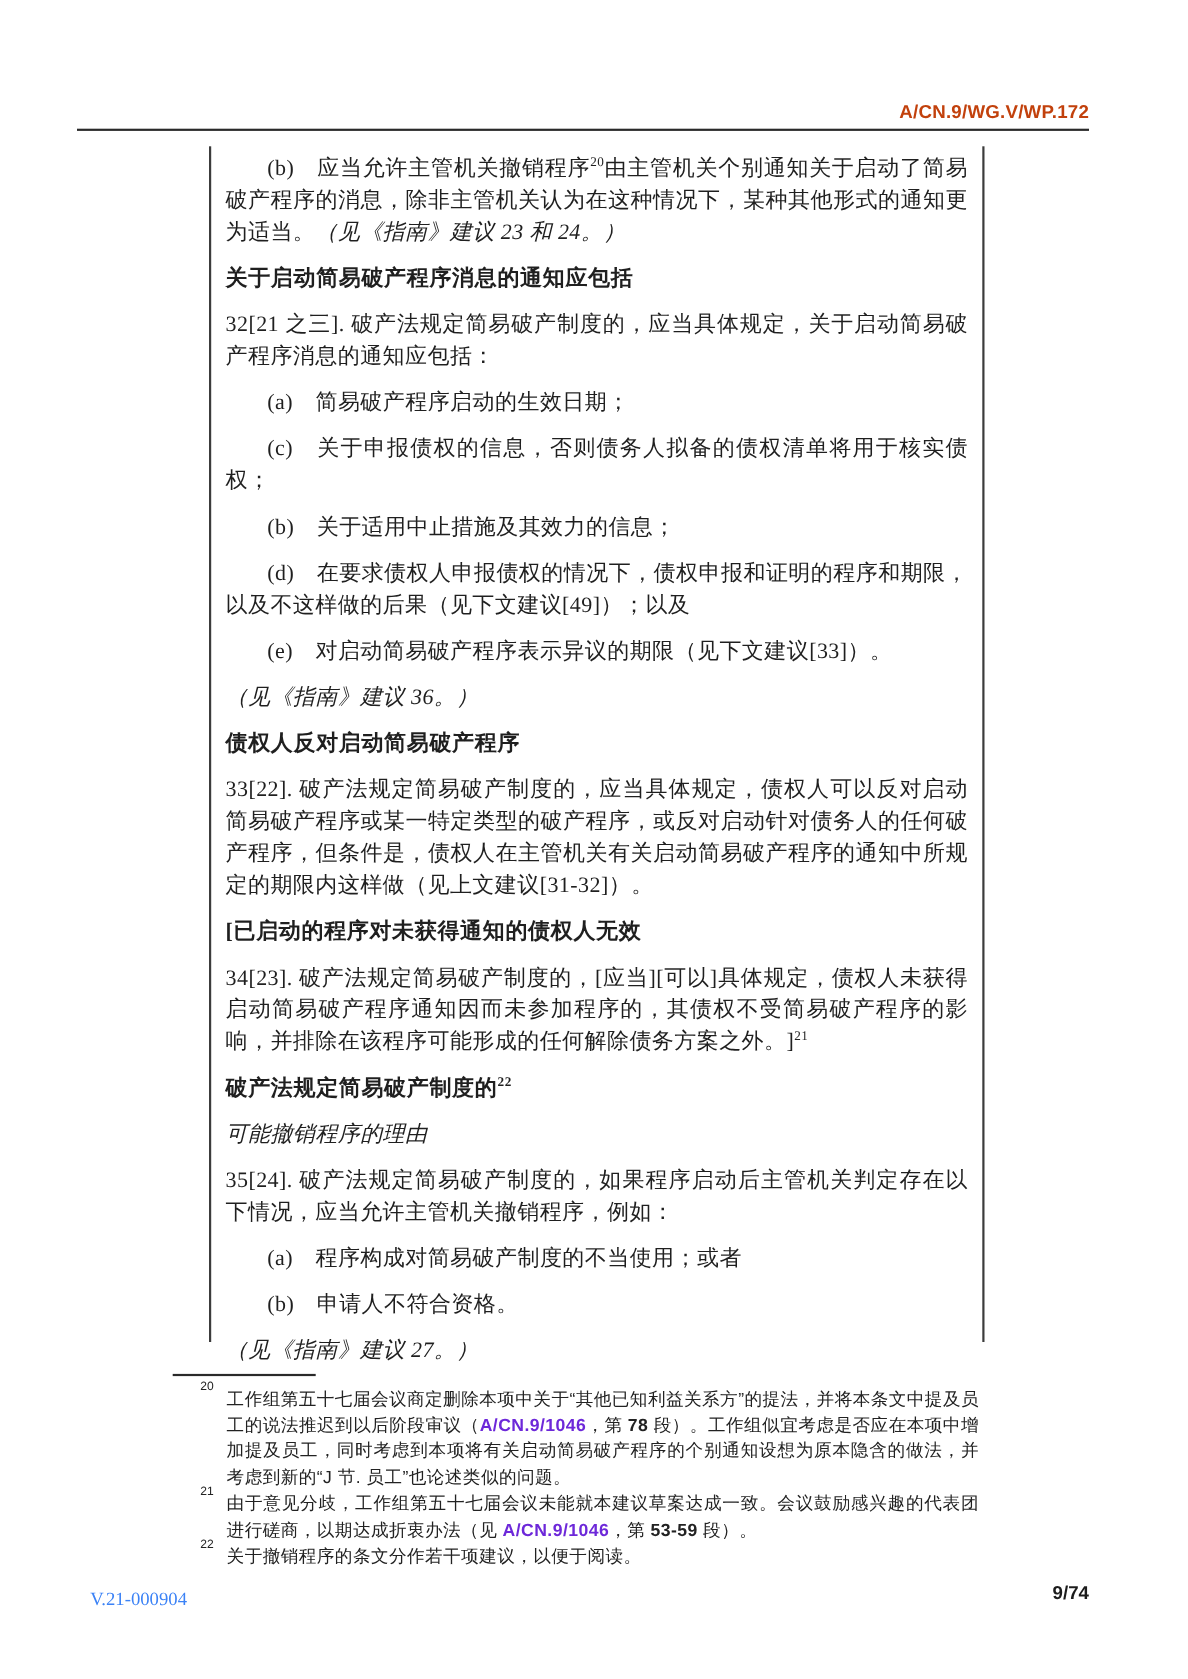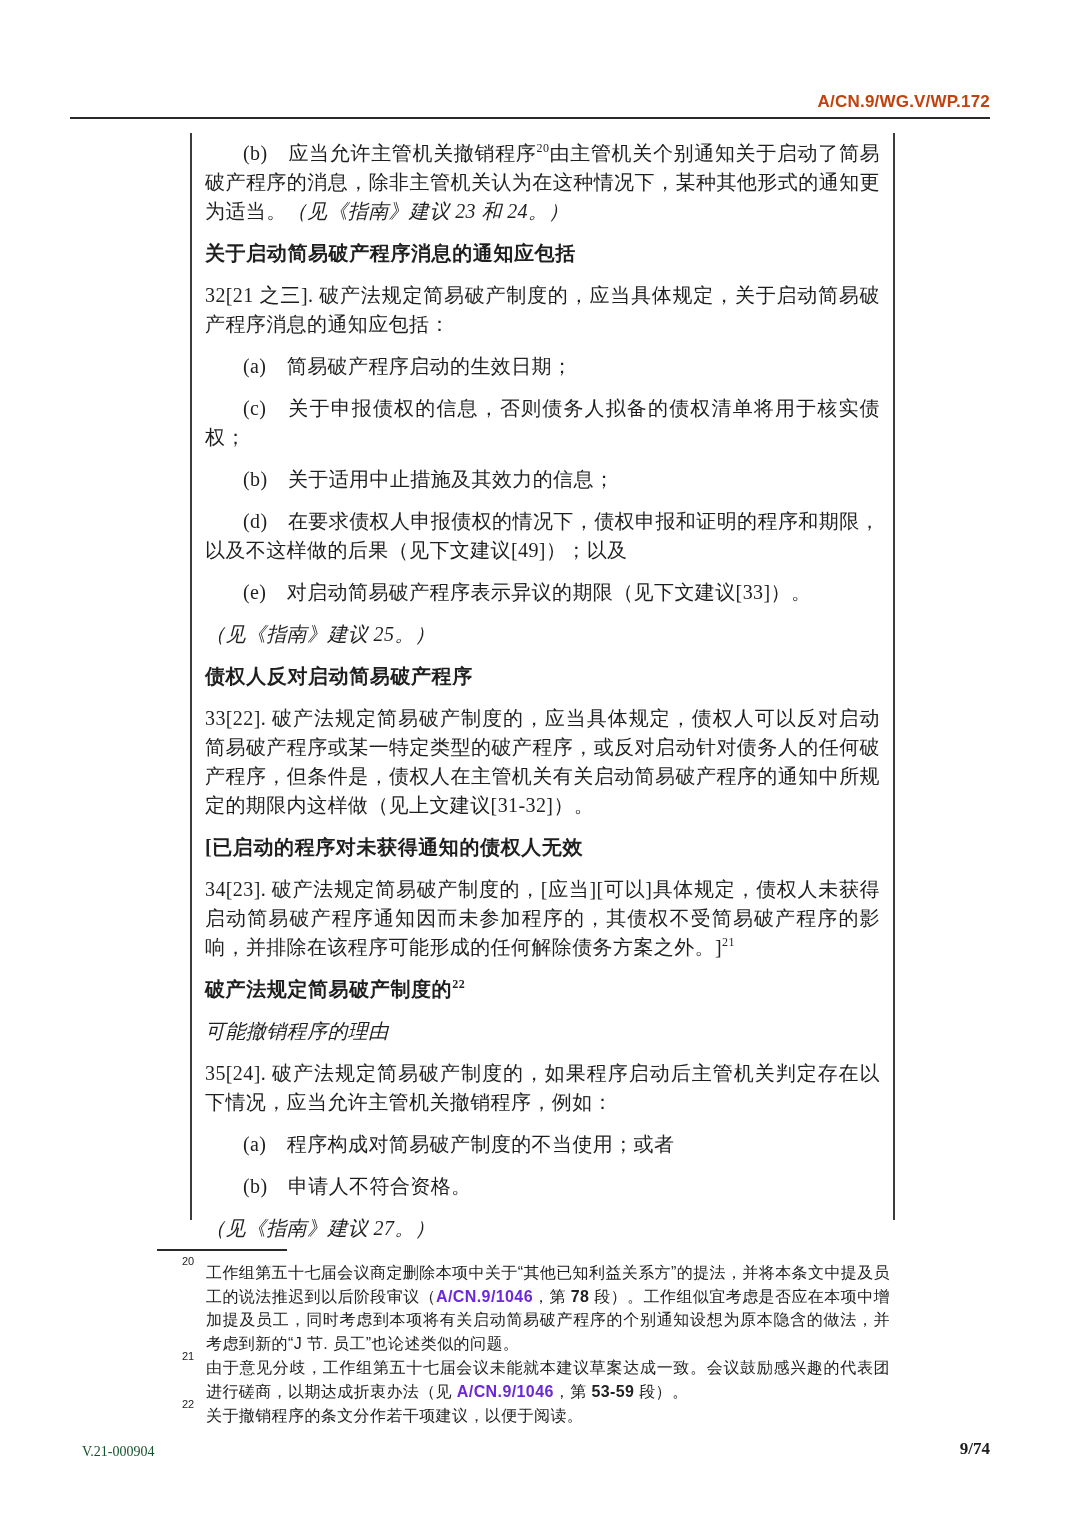--- a/index.html
+++ b/index.html
@@ -54,27 +54,27 @@
     text-align: justify; color: #222222;
   }
   .footnote { position: relative; padding-left: 26px; margin-bottom: 1px; }
   .footnote .fnum {
     position: absolute; left: 2px; top: 0;
     font-size: 11px; letter-spacing: 0;
   }
   .link { color: #6d28d9; font-weight: bold; }
   .footer-left {
     position: absolute; left: 82px; top: 1444px;
-    font-size: 14px; color: #14532d;
+    font-size: 17px; color: #3b82f6;
     font-family: "Liberation Serif", serif;
   }
   .footer-right {
     position: absolute; right: 90px; top: 1439px;
     font-size: 17px; font-weight: bold; color: #1c1c1c;
-    font-family: Liberation Serif, serif;
+    font-family: Liberation Sans, sans-serif;
   }
 </style>
 </head>
 <body>
 
 <div class="page">
 
   <div class="header">
     <span>A/CN.9/WG.V/WP.172</span>
   </div>
@@ -84,21 +84,21 @@
   <div class="content-box">
     <div class="doc-blocks">
         <p class="item"><span>(b)　应当允许主管机关撤销程序</span><sup>20</sup><span>由主管机关个别通知关于启动了简易破产程序的消息，除非主管机关认为在这种情况下，某种其他形式的通知更为适当。</span><i>（见《指南》建议 23 和 24。）</i></p>
         <p class="h2"><span>关于启动简易破产程序消息的通知应包括</span></p>
         <p class="para"><span>32[21 之三]. 破产法规定简易破产制度的，应当具体规定，关于启动简易破产程序消息的通知应包括：</span></p>
         <p class="item"><span>(a)　简易破产程序启动的生效日期；</span></p>
         <p class="item"><span>(c)　关于申报债权的信息，否则债务人拟备的债权清单将用于核实债权；</span></p>
         <p class="item"><span>(b)　关于适用中止措施及其效力的信息；</span></p>
         <p class="item"><span>(d)　在要求债权人申报债权的情况下，债权申报和证明的程序和期限，以及不这样做的后果（见下文建议[49]）；以及</span></p>
         <p class="item"><span>(e)　对启动简易破产程序表示异议的期限（见下文建议[33]）。</span></p>
-        <p class="remark"><span>（见《指南》建议 25。）</span></p>
+        <p class="remark"><span>（见《指南》建议 36。）</span></p>
         <p class="h2"><span>债权人反对启动简易破产程序</span></p>
         <p class="para"><span>33[22]. 破产法规定简易破产制度的，应当具体规定，债权人可以反对启动简易破产程序或某一特定类型的破产程序，或反对启动针对债务人的任何破产程序，但条件是，债权人在主管机关有关启动简易破产程序的通知中所规定的期限内这样做（见上文建议[31-32]）。</span></p>
         <p class="h2"><span>[已启动的程序对未获得通知的债权人无效</span></p>
         <p class="para"><span>34[23]. 破产法规定简易破产制度的，[应当][可以]具体规定，债权人未获得启动简易破产程序通知因而未参加程序的，其债权不受简易破产程序的影响，并排除在该程序可能形成的任何解除债务方案之外。]</span><sup>21</sup></p>
         <p class="h2"><span>破产法规定简易破产制度的</span><sup>22</sup></p>
         <p class="sub"><span>可能撤销程序的理由</span></p>
         <p class="para"><span>35[24]. 破产法规定简易破产制度的，如果程序启动后主管机关判定存在以下情况，应当允许主管机关撤销程序，例如：</span></p>
         <p class="item"><span>(a)　程序构成对简易破产制度的不当使用；或者</span></p>
         <p class="item"><span>(b)　申请人不符合资格。</span></p>
         <p class="remark"><span>（见《指南》建议 27。）</span></p>

